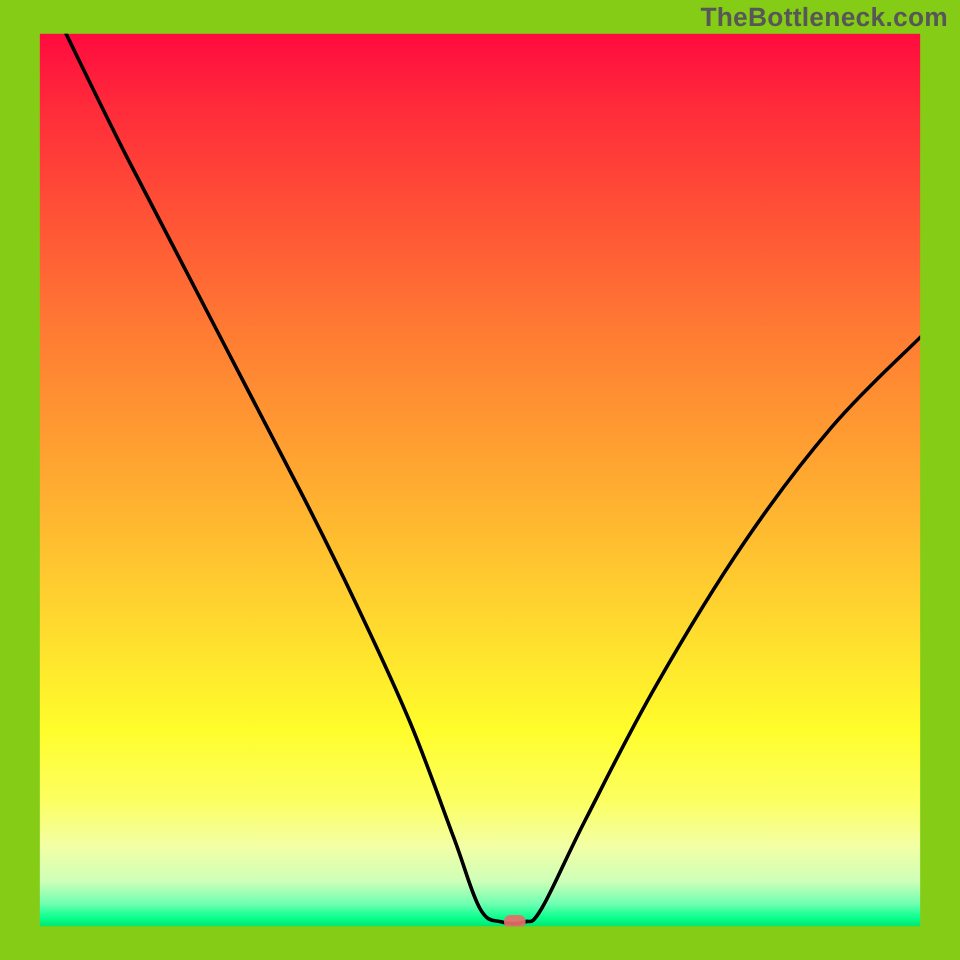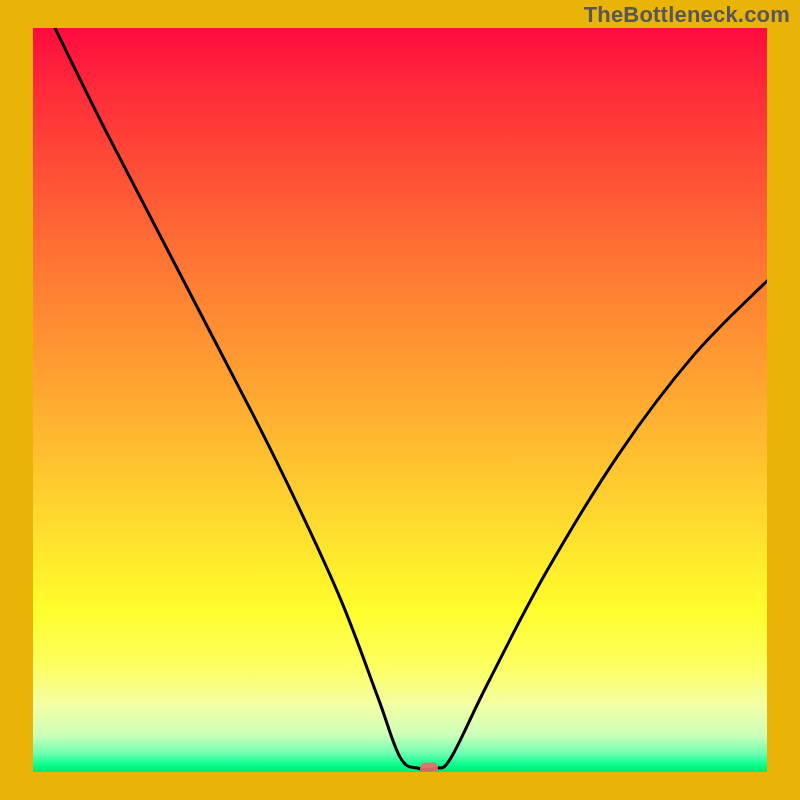--- a/index.html
+++ b/index.html
@@ -7,21 +7,21 @@
     padding: 0;
     width: 800px;
     height: 800px;
     background: #000;
     overflow: hidden;
   }
   .frame {
     position: relative;
     width: 800px;
     height: 800px;
-    background: #eab308;
+    background: #84cc16;
   }
   .watermark {
     position: absolute;
     top: 2px;
     right: 10px;
     font-family: Arial, Helvetica, sans-serif;
     font-size: 22px;
     font-weight: 600;
     color: #575757;
     letter-spacing: 0.2px;

